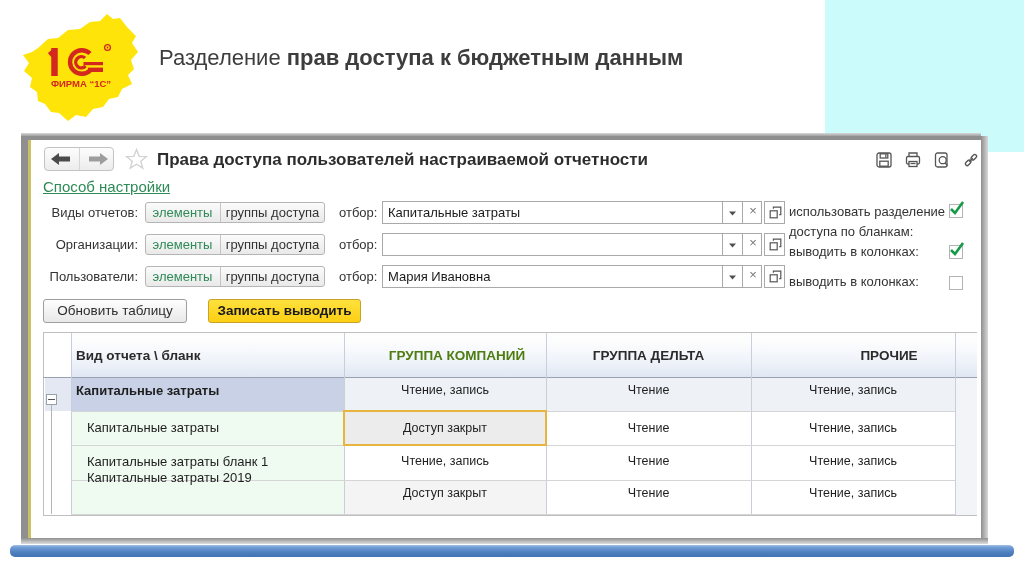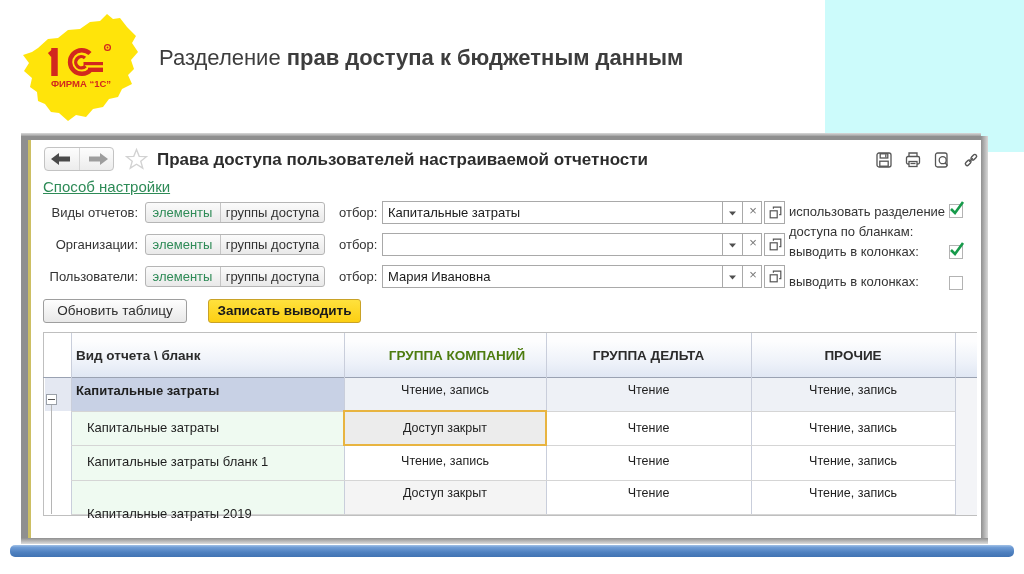--- a/index.html
+++ b/index.html
@@ -157,21 +157,21 @@
 
 <div class="abs" style="left:43px;top:332px;width:934px;height:184px;border:1px solid #bfbfbf;box-sizing:border-box;background:#fff;"></div>
 <div class="abs" style="left:71px;top:333px;width:273px;height:45px;background:linear-gradient(#fdfdfe 18%,#eef2f9 65%,#dfe6f3);"></div>
 <div class="abs" style="left:344px;top:333px;width:202px;height:45px;background:linear-gradient(#fdfdfe 18%,#eef2f9 65%,#dfe6f3);"></div>
 <div class="abs" style="left:546px;top:333px;width:205px;height:45px;background:linear-gradient(#fdfdfe 18%,#eef2f9 65%,#dfe6f3);"></div>
 <div class="abs" style="left:751px;top:333px;width:204px;height:45px;background:linear-gradient(#fdfdfe 18%,#eef2f9 65%,#dfe6f3);"></div>
 <div class="abs" style="left:955px;top:333px;width:22px;height:45px;background:linear-gradient(#fdfdfe 18%,#eef2f9 65%,#dfe6f3);"></div>
 <div class="abs" style="left:76px;top:333px;width:260px;height:45px;display:flex;align-items:center;font-size:13.5px;font-weight:bold;color:#2b2b2b;">Вид отчета \ бланк</div>
 <div class="abs" style="left:356px;top:333px;width:202px;height:45px;display:flex;align-items:center;justify-content:center;font-size:13.5px;font-weight:bold;color:#4d7c0f;">ГРУППА КОМПАНИЙ</div>
 <div class="abs" style="left:546px;top:333px;width:205px;height:45px;display:flex;align-items:center;justify-content:center;font-size:13.5px;font-weight:bold;color:#2b2b2b;">ГРУППА ДЕЛЬТА</div>
-<div class="abs" style="left:751px;top:333px;width:204px;height:45px;display:flex;align-items:center;justify-content:center;font-size:13.5px;font-weight:bold;color:#2b2b2b;">ПРОЧИЕ</div>
+<div class="abs" style="left:787px;top:333px;width:204px;height:45px;display:flex;align-items:center;justify-content:center;font-size:13.5px;font-weight:bold;color:#2b2b2b;">ПРОЧИЕ</div>
 <div class="abs" style="left:43px;top:377px;width:934px;height:1px;background:#9aa2b2;"></div>
 <div class="abs" style="left:955px;top:378px;width:22px;height:137px;background:#f3f4f7;"></div>
 <div class="abs" style="left:45px;top:378px;width:26px;height:33px;background:#e4e8f2;"></div>
 <div class="abs" style="left:71px;top:378px;width:273px;height:33px;background:#c8d1e5;"></div>
 <div class="abs" style="left:344px;top:378px;width:202px;height:33px;background:#eef1f6;"></div>
 <div class="abs" style="left:546px;top:378px;width:205px;height:33px;background:#eef1f6;"></div>
 <div class="abs" style="left:751px;top:378px;width:204px;height:33px;background:#eef1f6;"></div>
 <div class="abs" style="left:71px;top:411px;width:273px;height:34px;background:#effaf1;"></div>
 <div class="abs" style="left:71px;top:445px;width:273px;height:35px;background:#effaf1;"></div>
 <div class="abs" style="left:71px;top:480px;width:273px;height:34px;background:#effaf1;"></div>
@@ -192,21 +192,21 @@
 <div class="abs" style="left:546px;top:378px;width:205px;height:23px;display:flex;align-items:center;justify-content:center;font-size:12.5px;color:#1e1e1e;">Чтение</div>
 <div class="abs" style="left:751px;top:378px;width:204px;height:23px;display:flex;align-items:center;justify-content:center;font-size:12.5px;color:#1e1e1e;">Чтение, запись</div>
 <div class="abs" style="left:87px;top:411px;height:33px;display:flex;align-items:center;font-size:13px;color:#1e1e1e;white-space:nowrap;">Капитальные затраты</div>
 <div class="abs" style="left:344px;top:411px;width:202px;height:33px;display:flex;align-items:center;justify-content:center;font-size:12.5px;color:#1e1e1e;">Доступ закрыт</div>
 <div class="abs" style="left:546px;top:411px;width:205px;height:33px;display:flex;align-items:center;justify-content:center;font-size:12.5px;color:#1e1e1e;">Чтение</div>
 <div class="abs" style="left:751px;top:411px;width:204px;height:33px;display:flex;align-items:center;justify-content:center;font-size:12.5px;color:#1e1e1e;">Чтение, запись</div>
 <div class="abs" style="left:87px;top:445px;height:32px;display:flex;align-items:center;font-size:13px;color:#1e1e1e;white-space:nowrap;">Капитальные затраты бланк 1</div>
 <div class="abs" style="left:344px;top:445px;width:202px;height:32px;display:flex;align-items:center;justify-content:center;font-size:12.5px;color:#1e1e1e;">Чтение, запись</div>
 <div class="abs" style="left:546px;top:445px;width:205px;height:32px;display:flex;align-items:center;justify-content:center;font-size:12.5px;color:#1e1e1e;">Чтение</div>
 <div class="abs" style="left:751px;top:445px;width:204px;height:32px;display:flex;align-items:center;justify-content:center;font-size:12.5px;color:#1e1e1e;">Чтение, запись</div>
-<div class="abs" style="left:87px;top:500px;height:26px;display:flex;align-items:center;font-size:13px;color:#1e1e1e;white-space:nowrap;">Капитальные затраты 2019</div>
+<div class="abs" style="left:87px;top:464px;height:26px;display:flex;align-items:center;font-size:13px;color:#1e1e1e;white-space:nowrap;">Капитальные затраты 2019</div>
 <div class="abs" style="left:344px;top:480px;width:202px;height:26px;display:flex;align-items:center;justify-content:center;font-size:12.5px;color:#1e1e1e;">Доступ закрыт</div>
 <div class="abs" style="left:546px;top:480px;width:205px;height:26px;display:flex;align-items:center;justify-content:center;font-size:12.5px;color:#1e1e1e;">Чтение</div>
 <div class="abs" style="left:751px;top:480px;width:204px;height:26px;display:flex;align-items:center;justify-content:center;font-size:12.5px;color:#1e1e1e;">Чтение, запись</div>
 <div class="abs" style="left:343px;top:410px;width:204px;height:36px;border:2px solid #e8b440;box-sizing:border-box;"></div>
 <div class="abs" style="left:46px;top:394px;width:11px;height:11px;border:1px solid #9aa0a8;background:#fff;box-sizing:border-box;"></div>
 <div class="abs" style="left:48px;top:399px;width:7px;height:1px;background:#555;"></div>
 <div class="abs" style="left:51px;top:405px;width:1px;height:109px;background:#b5b5b5;"></div>
 
 <div class="abs" style="left:10px;top:545px;width:1004px;height:12px;border-radius:5px;background:linear-gradient(#a3c2e7 0%,#6f9cd5 20%,#4f81c0 60%,#4173b3 100%);"></div>
 

